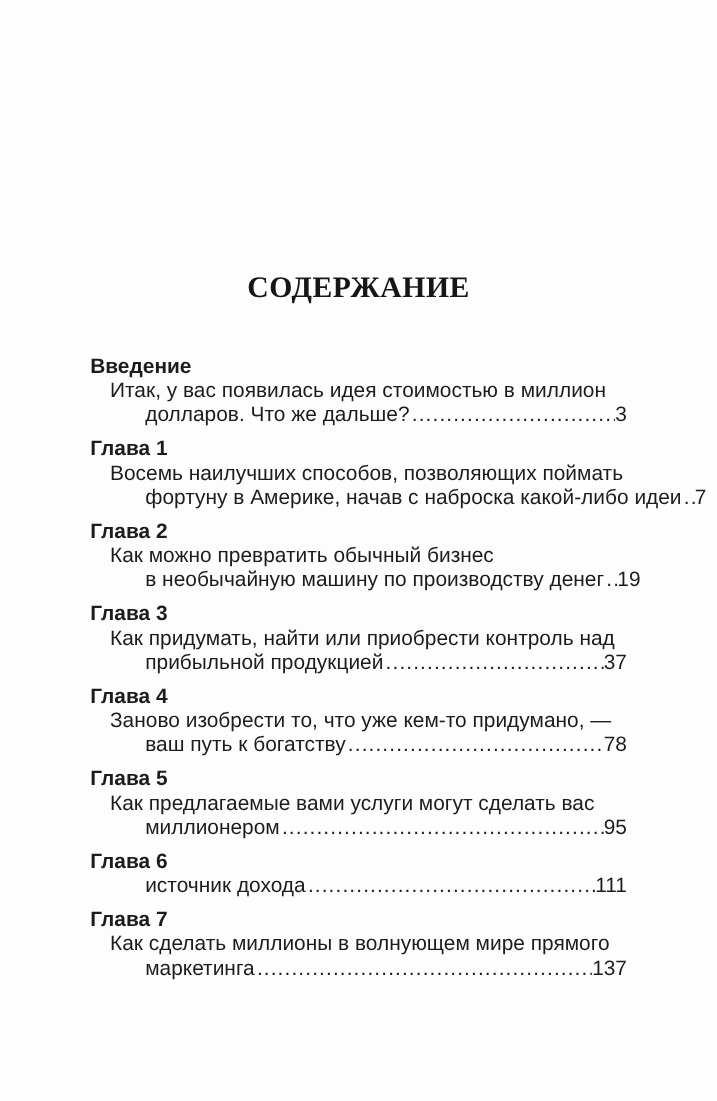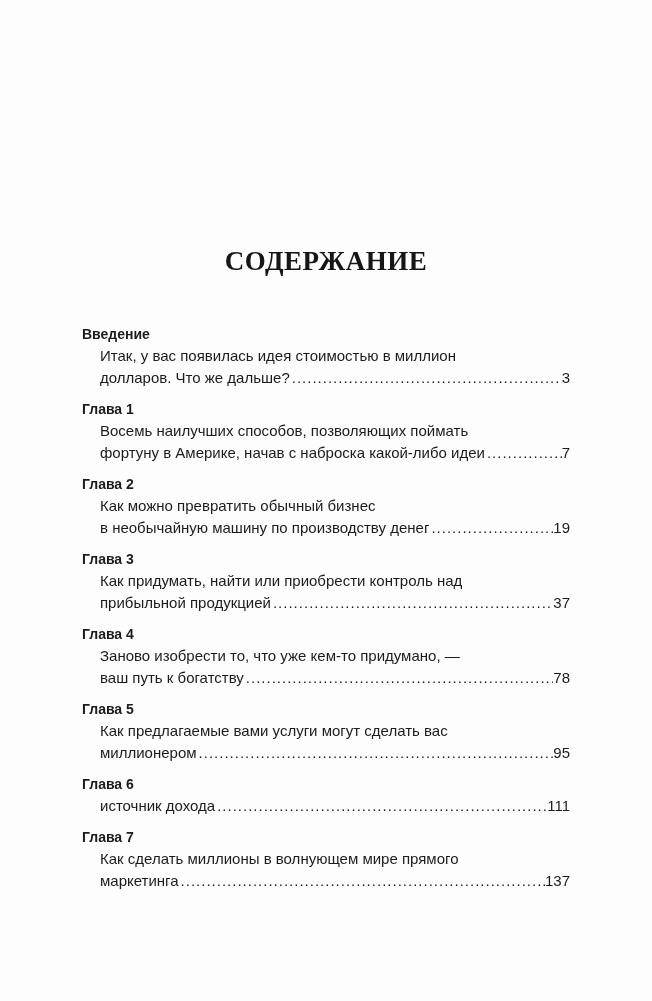--- a/index.html
+++ b/index.html
@@ -26,34 +26,34 @@
     letter-spacing: 0.5px;
     text-align: center;
     margin: 0 0 46px 0;
     color: #161616;
   }
   .toc-list { }
   .toc-entry { margin-top: 9px; }
   .toc-entry:first-child { margin-top: 0; }
   .chapter-heading {
     font-weight: 700;
-    font-size: 14px;
+    font-size: 19px;
     line-height: 22px;
   }
   .entry-body {
     padding-left: 18px;
-    font-size: 15px;
+    font-size: 19px;
     line-height: 22px;
   }
   .body-line { white-space: nowrap; }
   .last-line {
     display: flex;
     align-items: baseline;
   }
-  .tail-text { white-space: nowrap; }
+  .tail-text { white-space: nowrap; margin-left: 32px; }
   .dot-leader {
     flex: 1 1 auto;
     overflow: hidden;
     white-space: nowrap;
     min-width: 12px;
   }
   .dot-leader::after {
     content: "..................................................................................................................................................................";
     letter-spacing: 1px;
     padding-left: 2px;

